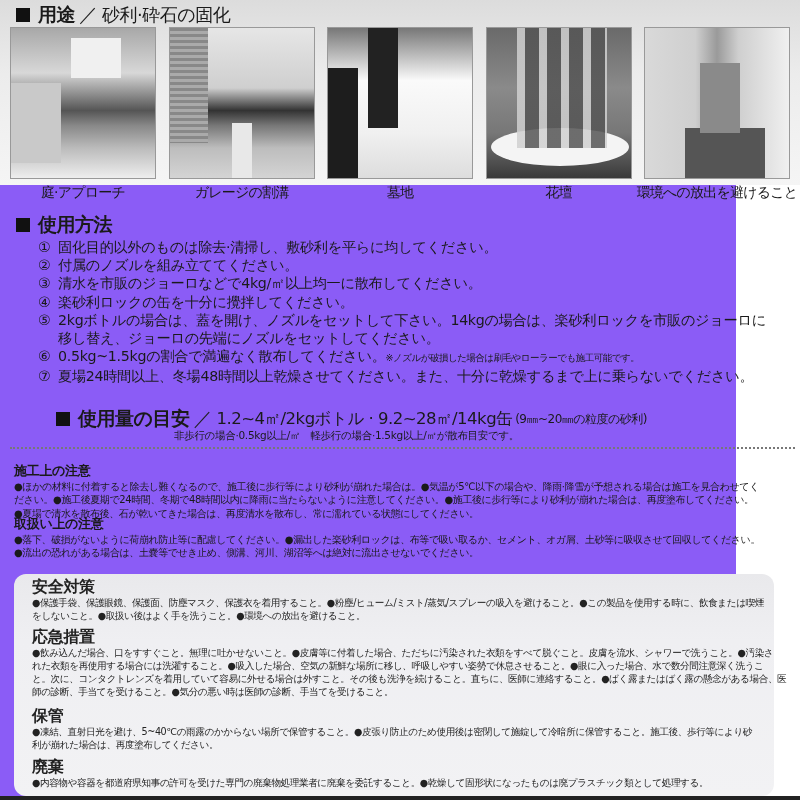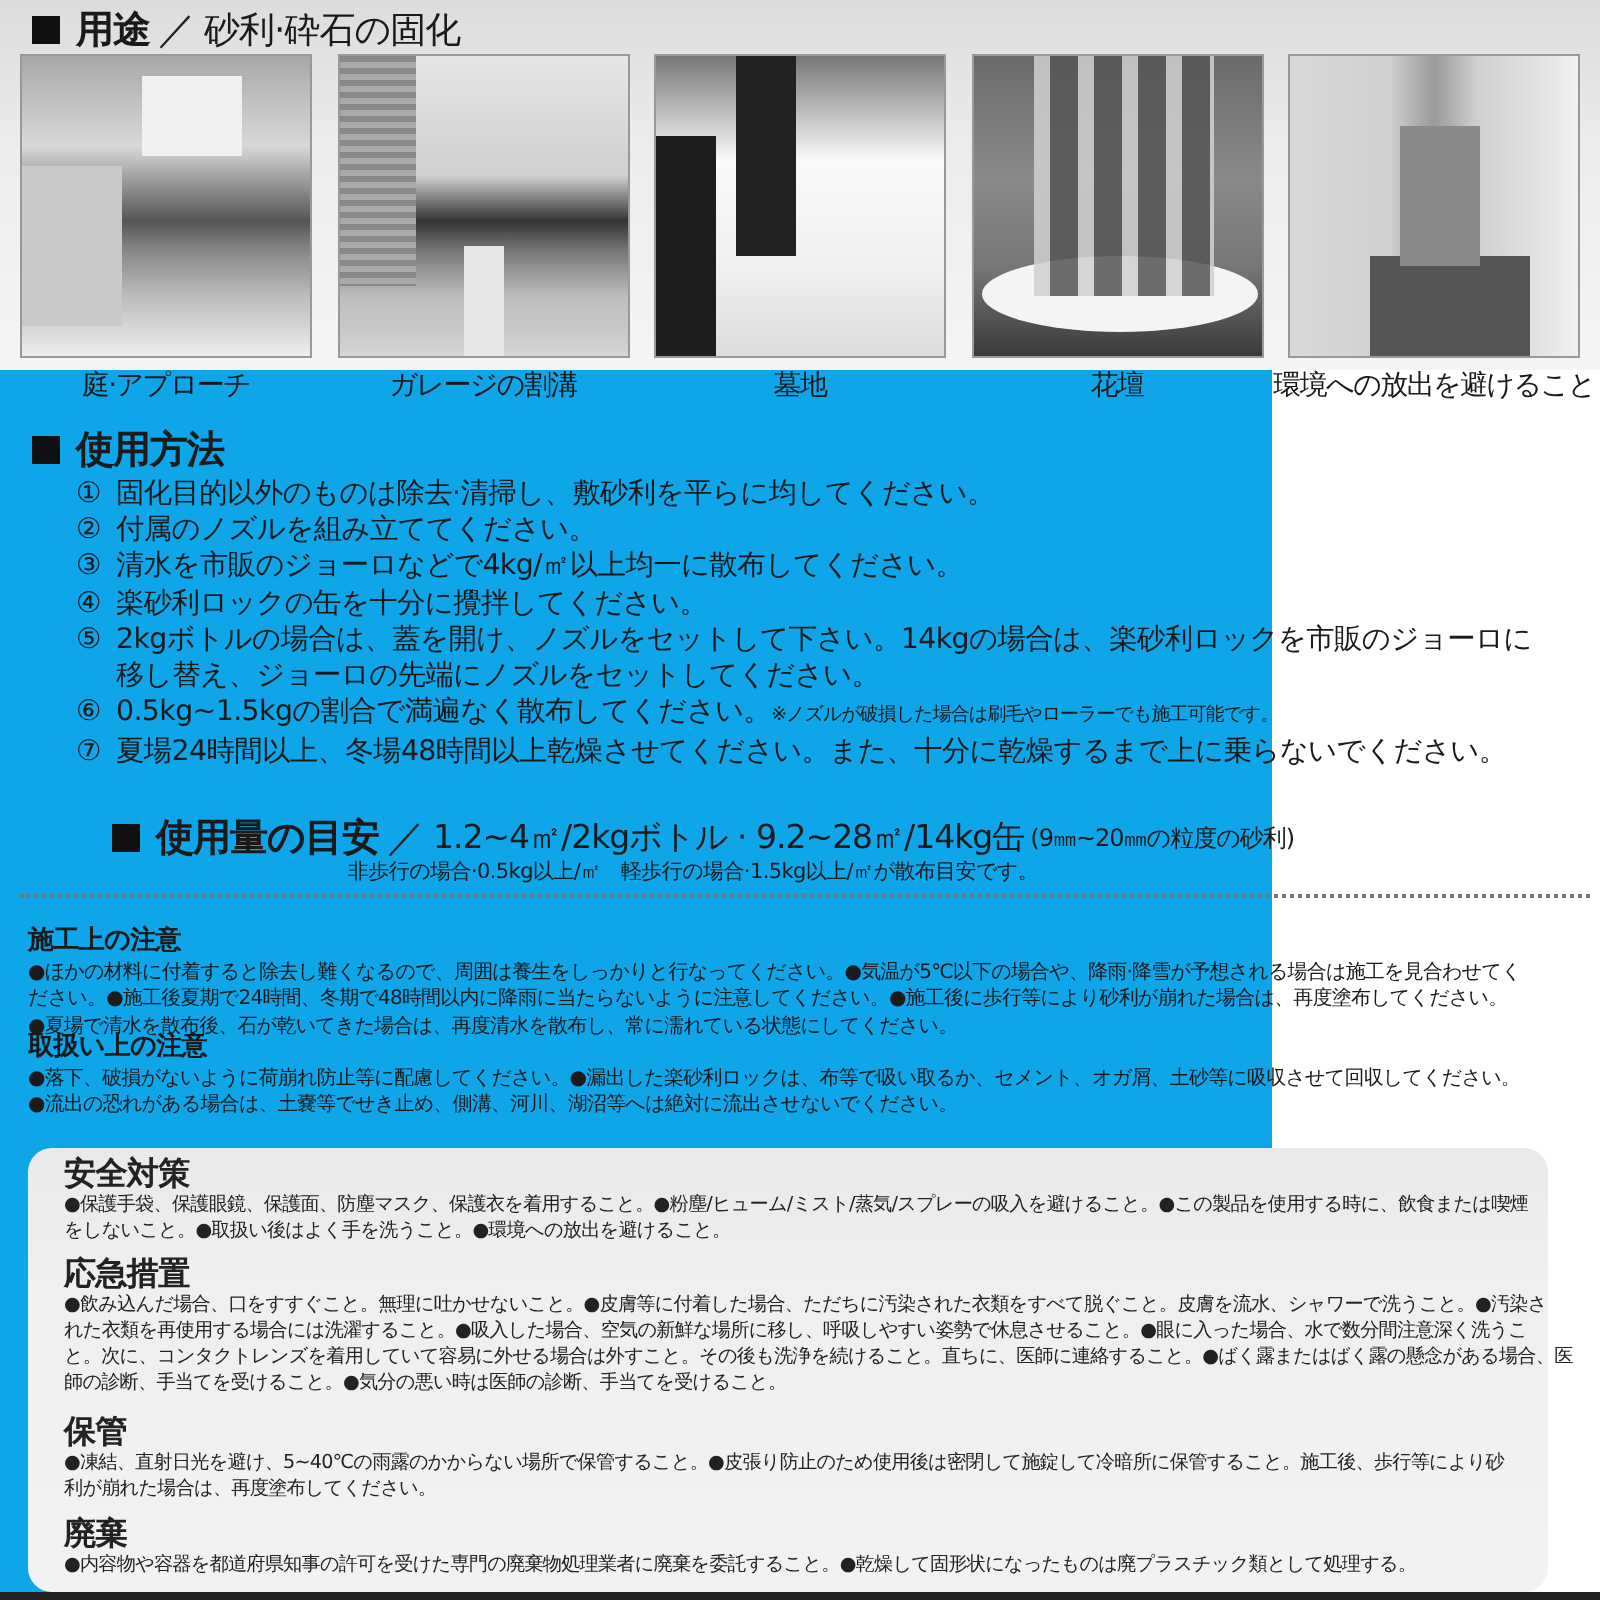--- a/index.html
+++ b/index.html
@@ -1,19 +1,19 @@
 <!DOCTYPE html>
 <html><head>
 <meta charset="utf-8">
 <style>
   * { box-sizing: border-box; margin: 0; padding: 0; }
   html, body { width: 800px; height: 800px; overflow: hidden; background: #ffffff; }
   body { font-family: "DejaVu Sans", "Liberation Sans", sans-serif; color: #1a1a1a; position: relative; }
 
-  .page { position: relative; width: 636px; height: 800px; background: #0ea5e9; }
+  .page { position: relative; width: 736px; height: 800px; background: #8b5cf6; }
   .top-band {
     position: absolute; left: 0; top: 0; width: 800px; height: 185px;
     background: linear-gradient(180deg, #dcdcdc 0%, #ececec 40%, #f5f5f5 100%);
   }
 
   .sec-head { position: absolute; display: flex; align-items: center; white-space: nowrap; }
   .sq { display: inline-block; width: 14px; height: 14px; background: #111; margin-right: 8px; }
   .sec-title { font-weight: bold; font-size: 19px; letter-spacing: -0.5px; }
   .sec-slash { font-size: 19px; margin: 0 4px; color: #222; }
   .sec-sub { font-size: 18px; letter-spacing: -0.5px; }
@@ -136,21 +136,21 @@
     <span class="sec-slash">／</span>
     <span class="sec-sub" style="font-size:16.5px;">1.2~4㎡/2kgボトル · 9.2~28㎡/14kg缶</span>
     <span style="font-size:12px; margin-left:3px; letter-spacing:-0.5px;">(9㎜~20㎜の粒度の砂利)</span>
   </div>
   <div class="amount-sub">非歩行の場合·0.5kg以上/㎡　軽歩行の場合·1.5kg以上/㎡が散布目安です。</div>
 
   <div class="dots"></div>
 
   <div class="notes" style="top:464px;">
     <div class="note-title">施工上の注意</div>
-    <div class="note-line">●ほかの材料に付着すると除去し難くなるので、周囲は養生をしっかりと行なってください。●気温が5℃以下の場合や、降雨·降雪が予想される場合は施工を見合わせてく</div>
+    <div class="note-line">●ほかの材料に付着すると除去し難くなるので、施工後に歩行等により砂利が崩れた場合は。●気温が5℃以下の場合や、降雨·降雪が予想される場合は施工を見合わせてく</div>
     <div class="note-line">ださい。●施工後夏期で24時間、冬期で48時間以内に降雨に当たらないように注意してください。●施工後に歩行等により砂利が崩れた場合は、再度塗布してください。</div>
     <div class="note-line">●夏場で清水を散布後、石が乾いてきた場合は、再度清水を散布し、常に濡れている状態にしてください。</div>
   </div>
 
   <div class="notes" style="top:517px;">
     <div class="note-title">取扱い上の注意</div>
     <div class="note-line">●落下、破損がないように荷崩れ防止等に配慮してください。●漏出した楽砂利ロックは、布等で吸い取るか、セメント、オガ屑、土砂等に吸収させて回収してください。</div>
     <div class="note-line">●流出の恐れがある場合は、土嚢等でせき止め、側溝、河川、湖沼等へは絶対に流出させないでください。</div>
   </div>
 

